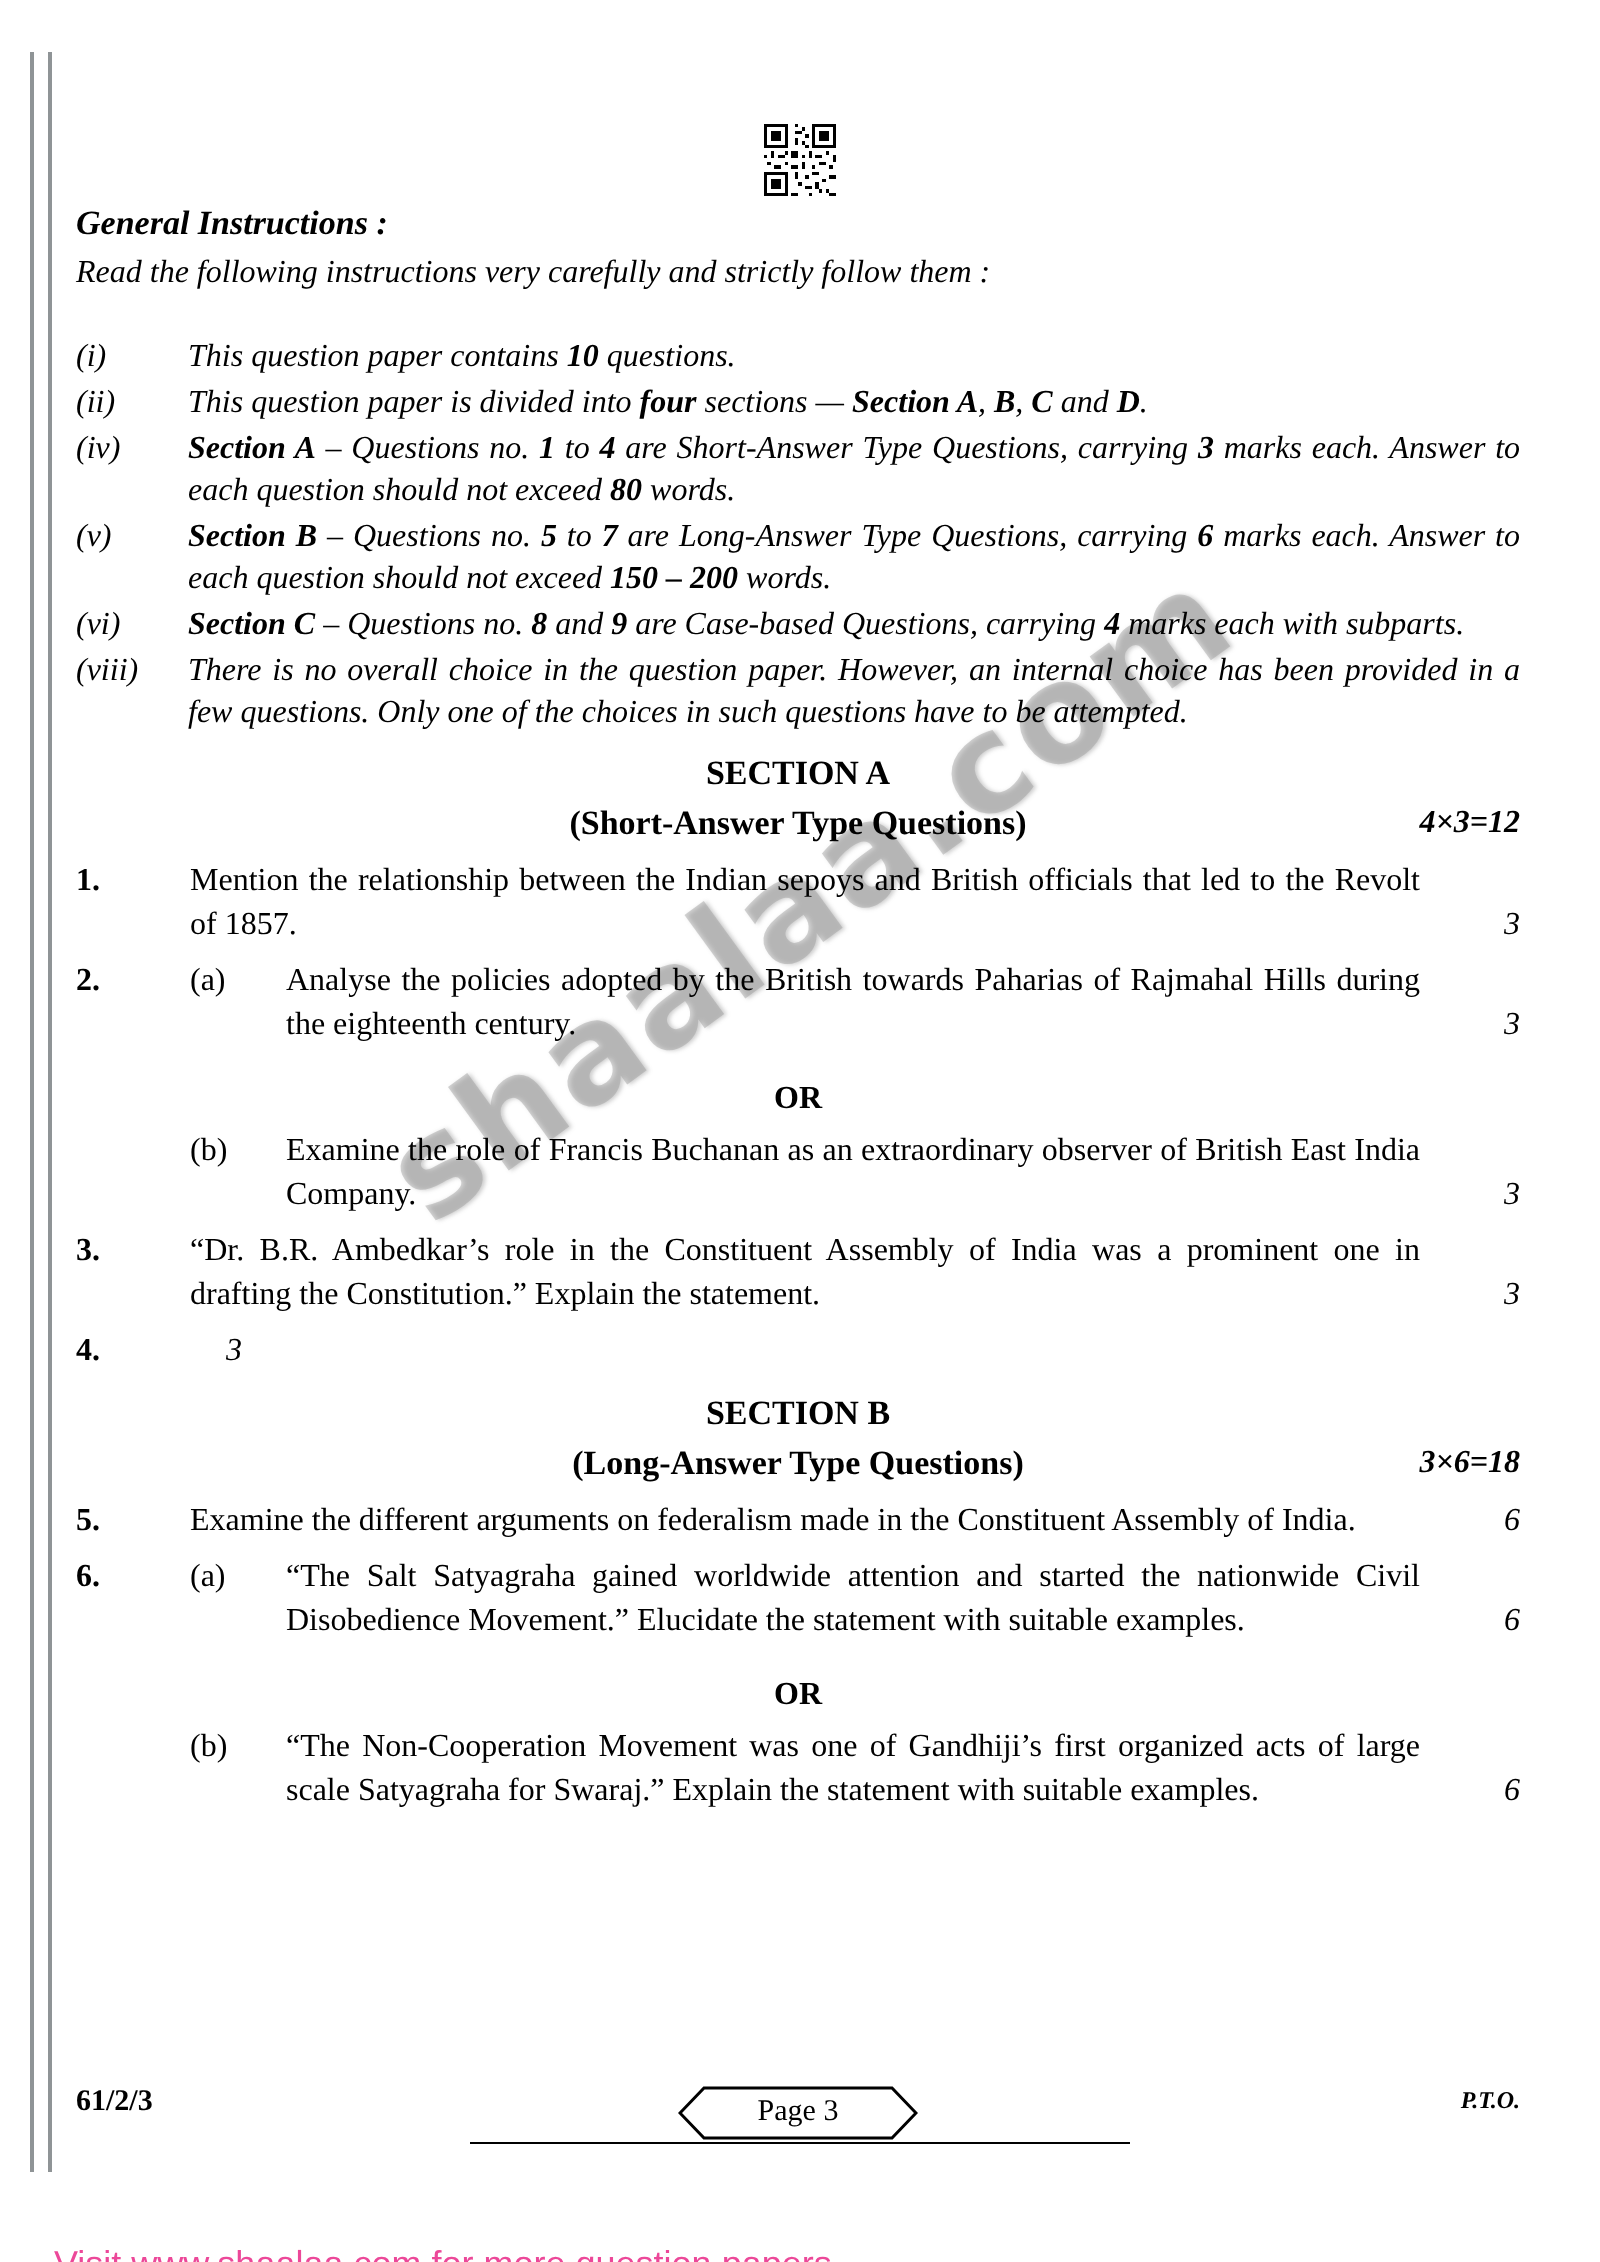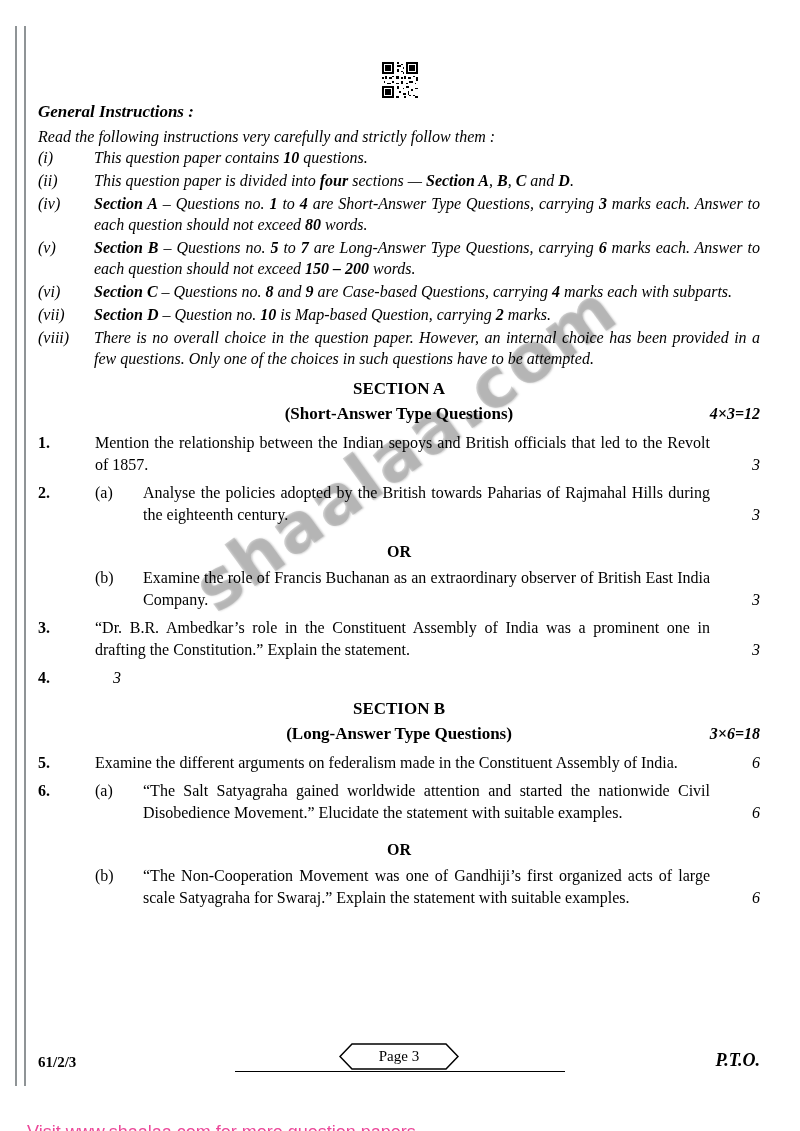--- a/index.html
+++ b/index.html
@@ -23,41 +23,41 @@
     color:rgba(150,150,150,0.42);
     text-shadow:1px 1px 2px rgba(110,110,110,0.35), -1px -1px 1px rgba(255,255,255,0.7);
     white-space:nowrap; z-index:1; pointer-events:none;
   }
   .qr { position:absolute; top:62px; left:50%; transform:translateX(-50%); width:36px; height:36px; z-index:2; }
   .content {
     position:absolute; left:38px; right:40px; top:0; z-index:2;
     padding-top:101px; font-size:16px; line-height:22px;
   }
   .gi-title { font-size:17px; font-weight:bold; font-style:italic; margin-bottom:3px; }
-  .gi-intro { font-style:italic; line-height:21px; margin-bottom:0; }
+  .gi-intro { font-style:italic; line-height:21px; margin-bottom:21px; }
   .ins-row { display:flex; font-style:italic; line-height:21px; margin-bottom:2px; text-align:justify; }
   .ins-num { width:56px; flex:none; }
   .ins-text { flex:1; }
   .section-head { text-align:center; font-weight:bold; margin-top:9px; }
   .s-title { font-size:17px; line-height:22px; margin-bottom:3px; }
   .s-sub-row { position:relative; font-size:17px; line-height:22px; }
   .s-marks { position:absolute; right:0; bottom:0; font-size:16px; font-style:italic; font-weight:bold; }
   .q-row { display:flex; margin-top:7px; line-height:21.5px; text-align:justify; }
   .q-row.tight { margin-top:4px; }
   .q-num { width:57px; flex:none; font-weight:bold; }
   .q-part { width:48px; flex:none; }
   .q-body { flex:1; margin-right:24px; }
   .q-marks { width:26px; flex:none; text-align:right; font-style:italic; align-self:flex-end; }
   .or-row { text-align:center; font-weight:bold; margin-top:16px; line-height:22px; }
   .footer-row {
     position:absolute; left:38px; right:40px; top:1043px; height:28px; z-index:2;
-    display:flex; align-items:flex-end;
+    display:flex; align-items:flex-start;
   }
   .paper-code { font-weight:bold; font-size:15px; }
-  .pto { margin-left:auto; font-weight:bold; font-style:italic; font-size:18px; }
+  .pto { margin-left:auto; font-weight:bold; font-style:italic; font-size:12px; }
   .page-box {
     position:absolute; left:50%; top:0; transform:translateX(-50%);
     width:120px; height:27px;
   }
   .page-box .label {
     position:absolute; left:0; top:0; width:120px; height:27px;
     display:flex; align-items:center; justify-content:center;
     font-size:15px;
   }
   .footer-line {
@@ -114,24 +114,20 @@
     </div>
     <div class="ins-row">
       <span class="ins-num">(v)</span>
       <span class="ins-text"><b>Section B</b> – Questions no. <b>5</b> to <b>7</b> are Long-Answer Type Questions, carrying <b>6</b> marks each. Answer to each question should not exceed <b>150 – 200</b> words.</span>
     </div>
     <div class="ins-row">
       <span class="ins-num">(vi)</span>
       <span class="ins-text"><b>Section C</b> – Questions no. <b>8</b> and <b>9</b> are Case-based Questions, carrying <b>4</b> marks each with subparts.</span>
     </div>
     <div class="ins-row">
-      <span class="ins-num">(vii)</span>
-      <span class="ins-text"><b>Section D</b> – Question no. <b>10</b> is Map-based Question, carrying <b>2</b> marks.</span>
-    </div>
-    <div class="ins-row">
       <span class="ins-num">(viii)</span>
       <span class="ins-text">There is no overall choice in the question paper. However, an internal choice has been provided in a few questions. Only one of the choices in such questions have to be attempted.</span>
     </div>
 
     <div class="section-head">
       <div class="s-title">SECTION A</div>
       <div class="s-sub-row">
         <span>(Short-Answer Type Questions)</span>
         <span class="s-marks">4×3=12</span>
       </div>

